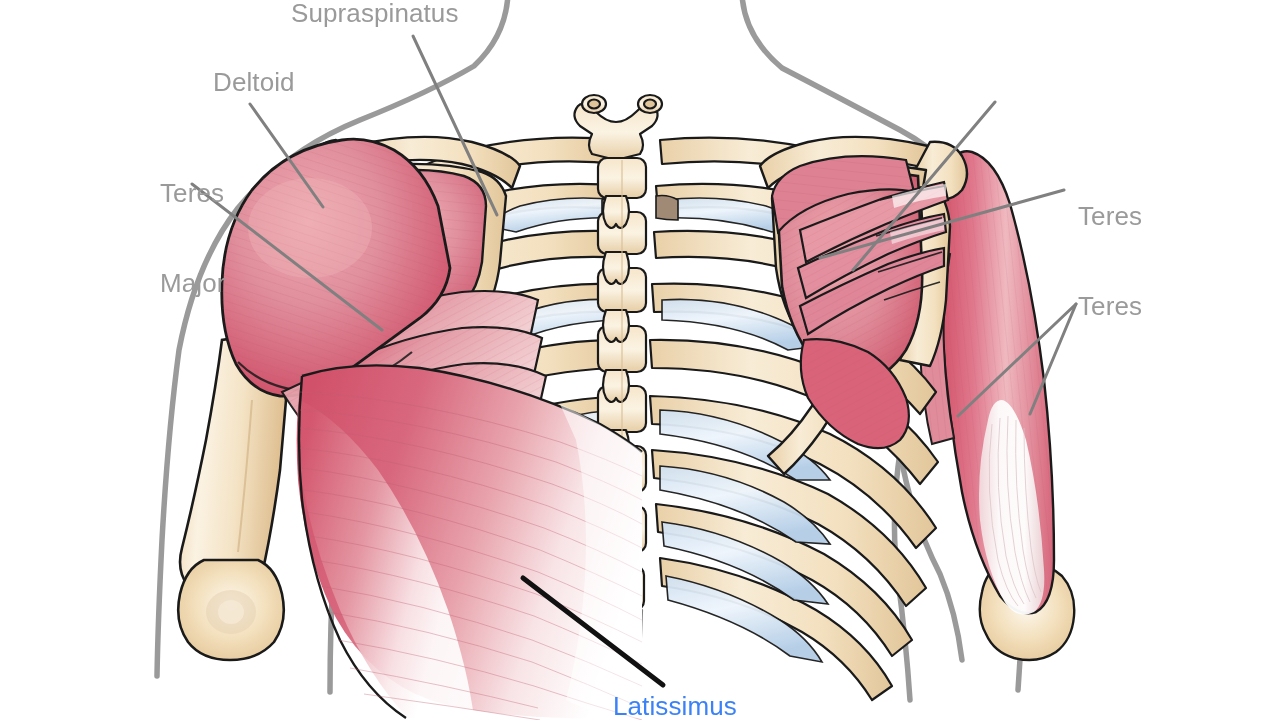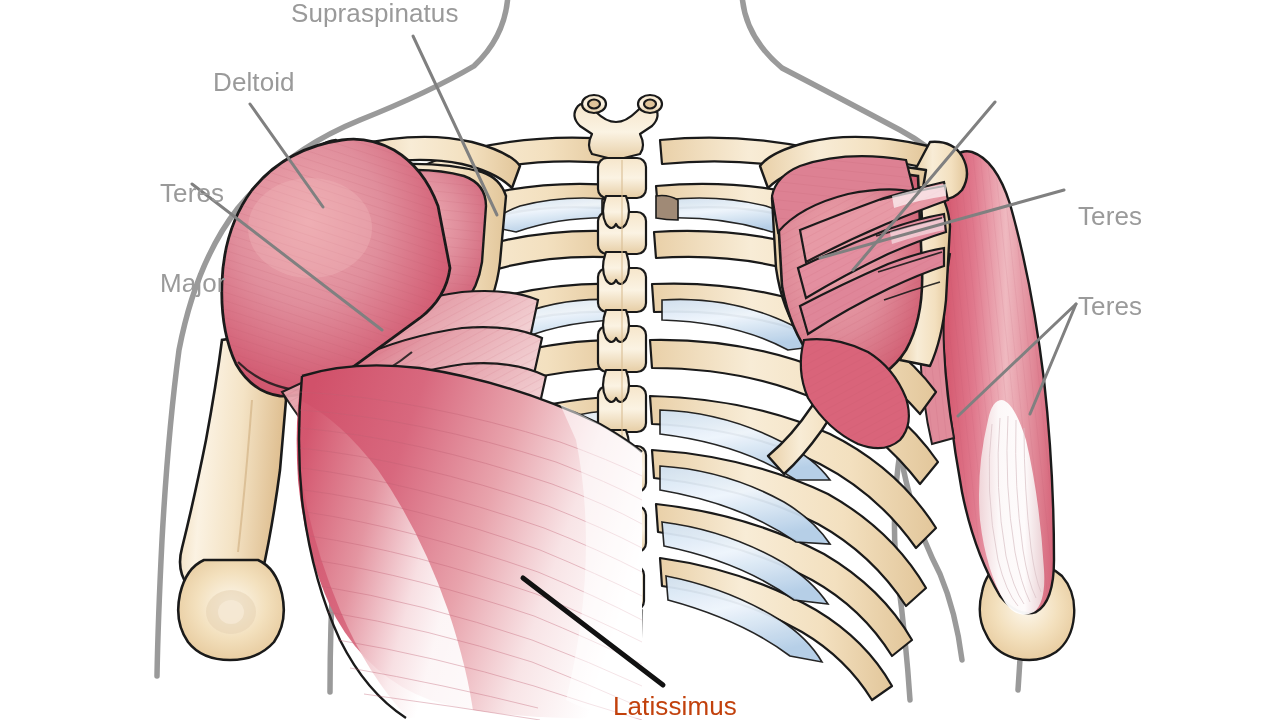--- a/index.html
+++ b/index.html
@@ -28,21 +28,21 @@
   .lbl {
     position: absolute;
     color: #9a9a9a;
     font-size: 26px;
     line-height: 30px;
     white-space: pre;
     letter-spacing: 0.1px;
     font-family: "Liberation Sans", sans-serif;
   }
   .lbl.dark {
-    color: #c2410c;
+    color: #3b82f6;
   }
 </style>
 </head>
 <body>
 
 <div id="stage">
 
   <svg id="figure" viewBox="0 0 1280 720" xmlns="http://www.w3.org/2000/svg">
     <defs>
 

